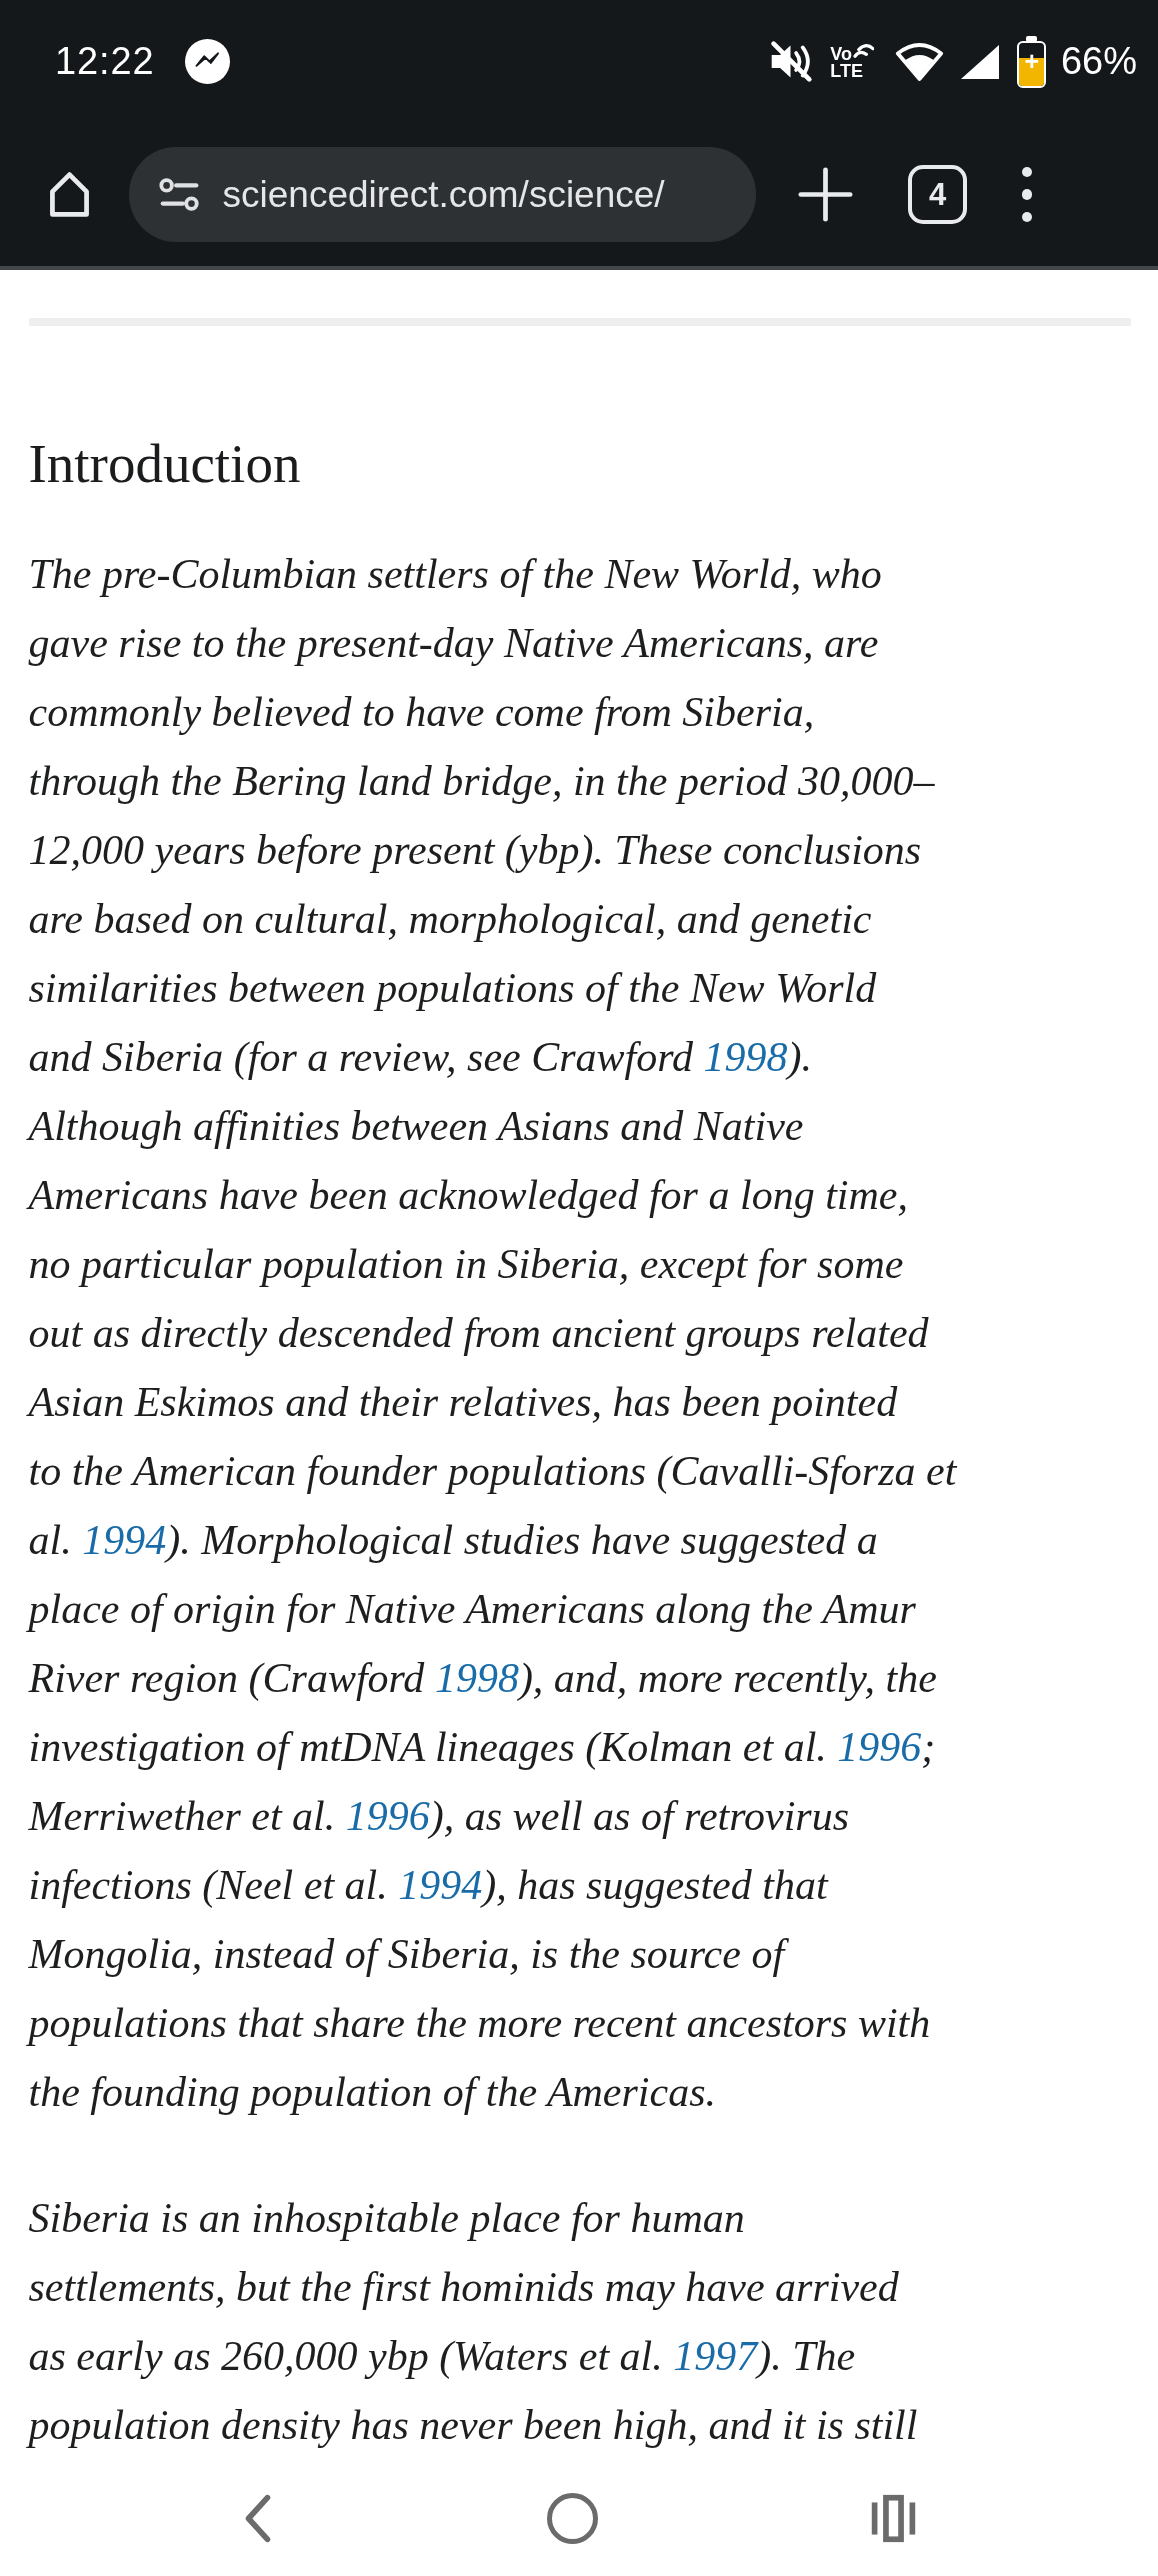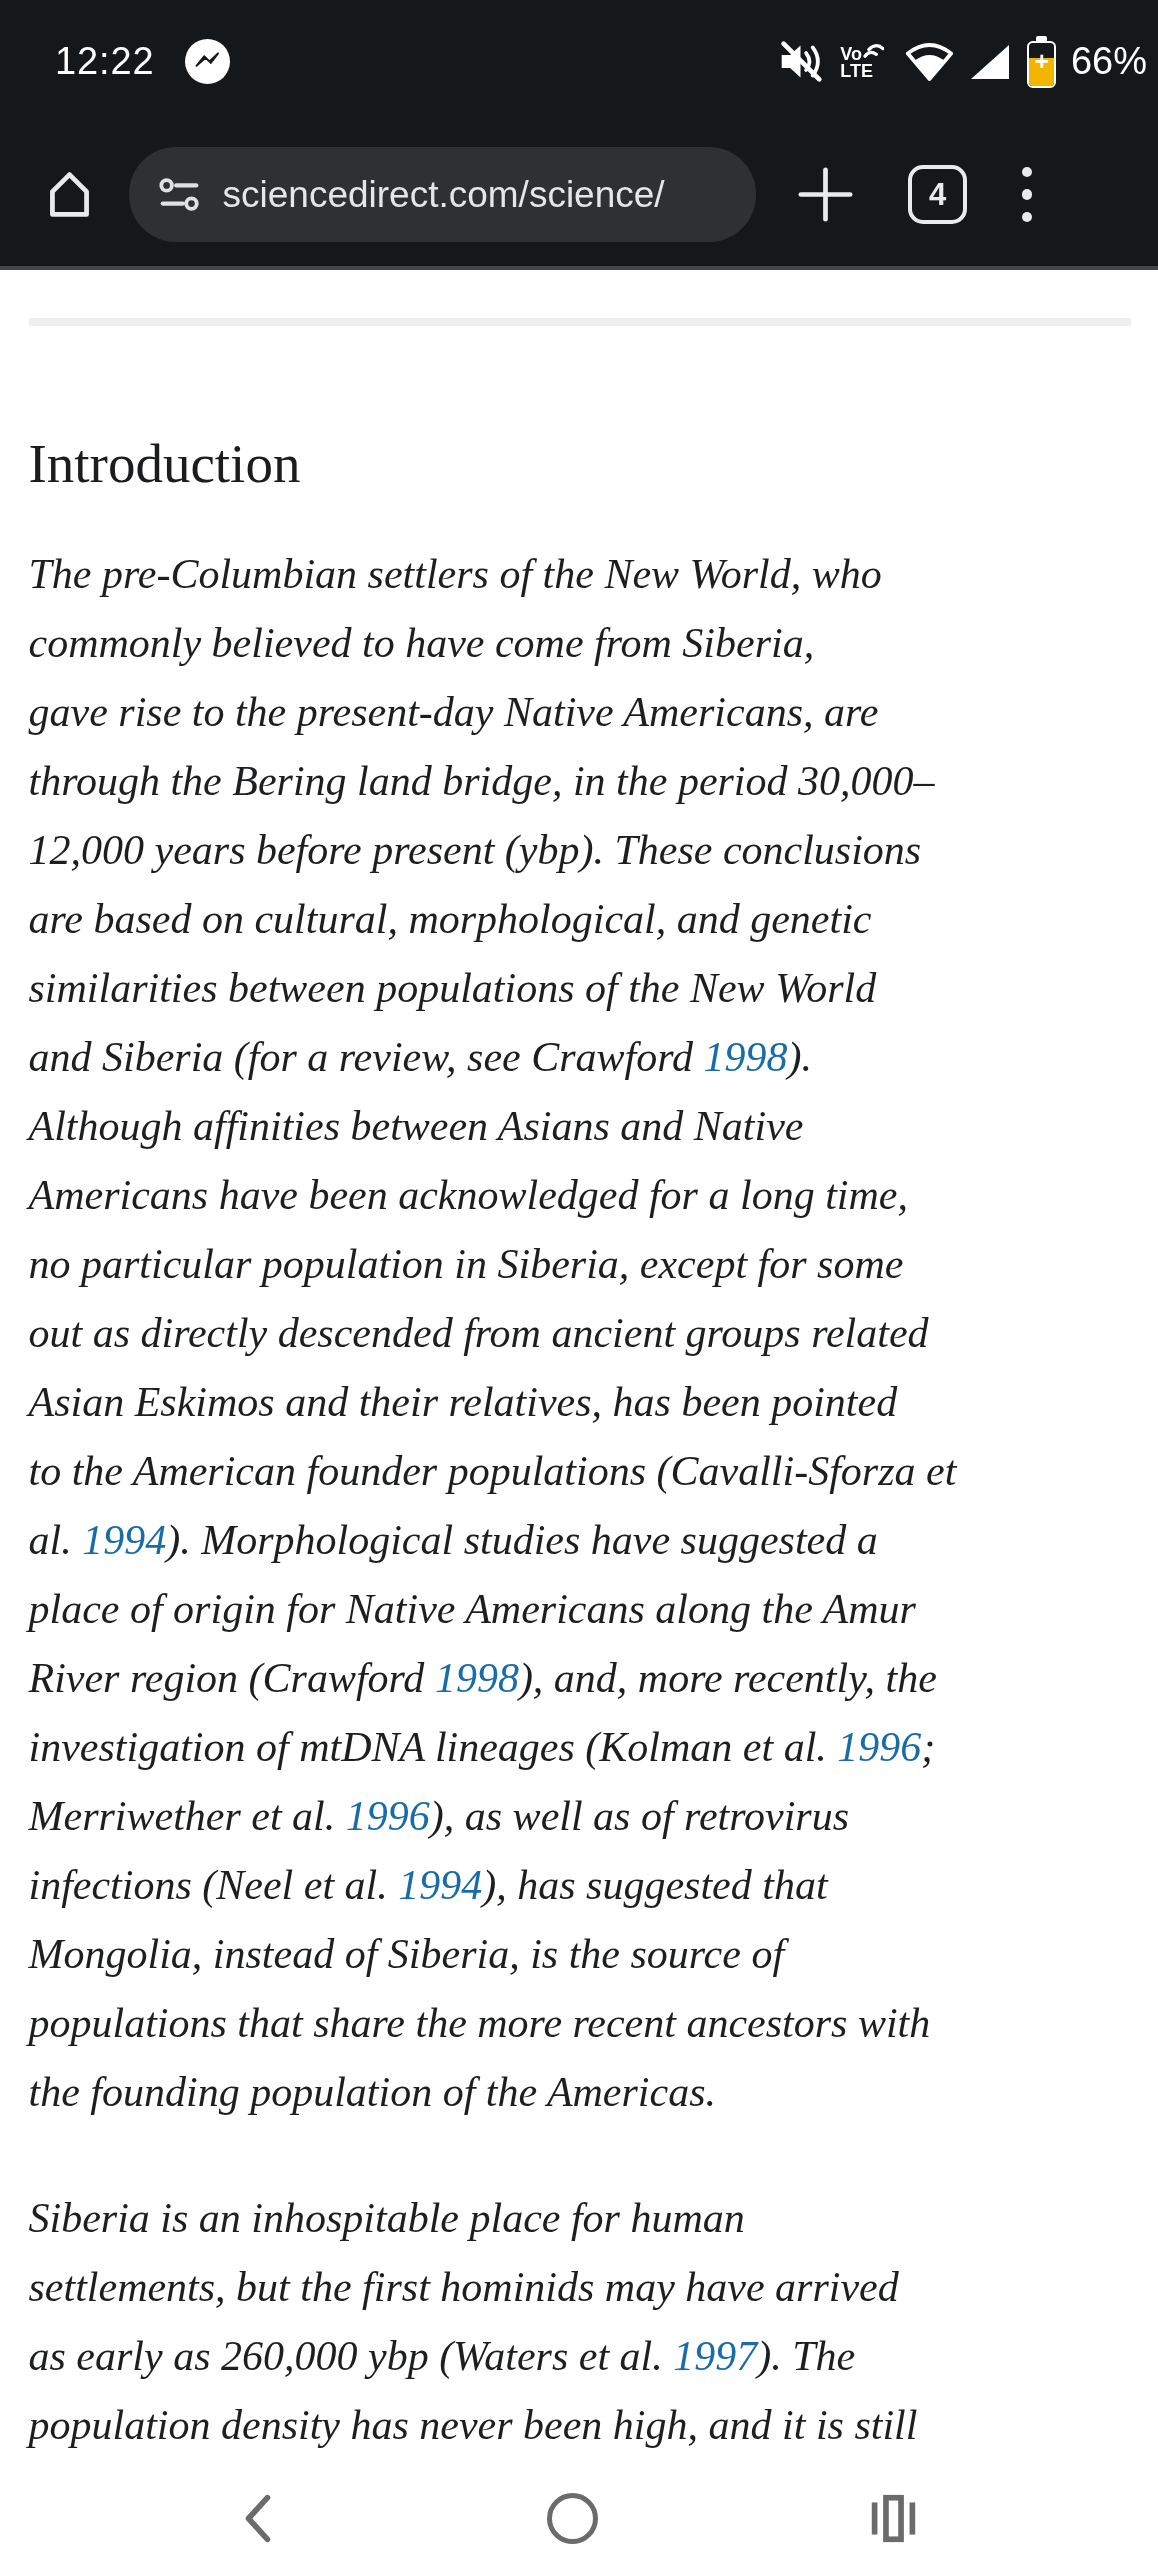--- a/index.html
+++ b/index.html
@@ -15,21 +15,21 @@
   html,body{background:#444;}
   .screen{
     position:relative;width:1159px;height:2576px;margin:0 auto;
     background:#ffffff;overflow:hidden;
     font-family:"Liberation Sans","DejaVu Sans",sans-serif;
   }
   
   .status-bar{
     position:absolute;top:0;left:0;width:100%;height:123px;
     background:var(--chrome-bg);color:#fff;
-    display:flex;align-items:center;padding:0 12px 0 55px;
+    display:flex;align-items:center;padding:0 22px 0 55px;
   }
   .status-time{font-size:38px;letter-spacing:0.9px;}
   .msgr{width:45px;height:45px;border-radius:50%;background:#fff;margin-left:30px;position:relative;}
   .msgr svg{position:absolute;inset:0;}
   .status-right{margin-left:auto;display:flex;align-items:center;gap:15px;}
   .volte{display:flex;flex-direction:column;line-height:17px;color:#fff;
     font-size:18px;font-weight:700;letter-spacing:0;position:relative;padding-right:5.7px;justify-content:space-between;}
   .battery-pct{font-size:38px;}
   .batt{width:28.5px;height:51px;position:relative;margin-left:1.9px;}
   .batt .nub{position:absolute;top:0;left:8.5px;width:11.4px;height:5.7px;background:#fff;border-radius:1.9px;}
@@ -159,22 +159,22 @@
         <i></i>
       </span>
   </div>
 
   <div class="content">
     <div class="divider"></div>
     <h1 class="article-heading">Introduction</h1>
     <div class="paras">
         <div class="para">
           <div class="line"><span>The pre-Columbian settlers of the New World, who</span></div>
+          <div class="line"><span>gave rise to the present-day Native Americans, are</span></div>
           <div class="line"><span>commonly believed to have come from Siberia,</span></div>
-          <div class="line"><span>gave rise to the present-day Native Americans, are</span></div>
           <div class="line"><span>through the Bering land bridge, in the period 30,000–</span></div>
           <div class="line"><span>12,000 years before present (ybp). These conclusions</span></div>
           <div class="line"><span>are based on cultural, morphological, and genetic</span></div>
           <div class="line"><span>similarities between populations of the New World</span></div>
           <div class="line"><span>and Siberia (for a review, see Crawford </span><a class="cite" href="#">1998</a><span>).</span></div>
           <div class="line"><span>Although affinities between Asians and Native</span></div>
           <div class="line"><span>Americans have been acknowledged for a long time,</span></div>
           <div class="line"><span>no particular population in Siberia, except for some</span></div>
           <div class="line"><span>out as directly descended from ancient groups related</span></div>
           <div class="line"><span>Asian Eskimos and their relatives, has been pointed</span></div>

